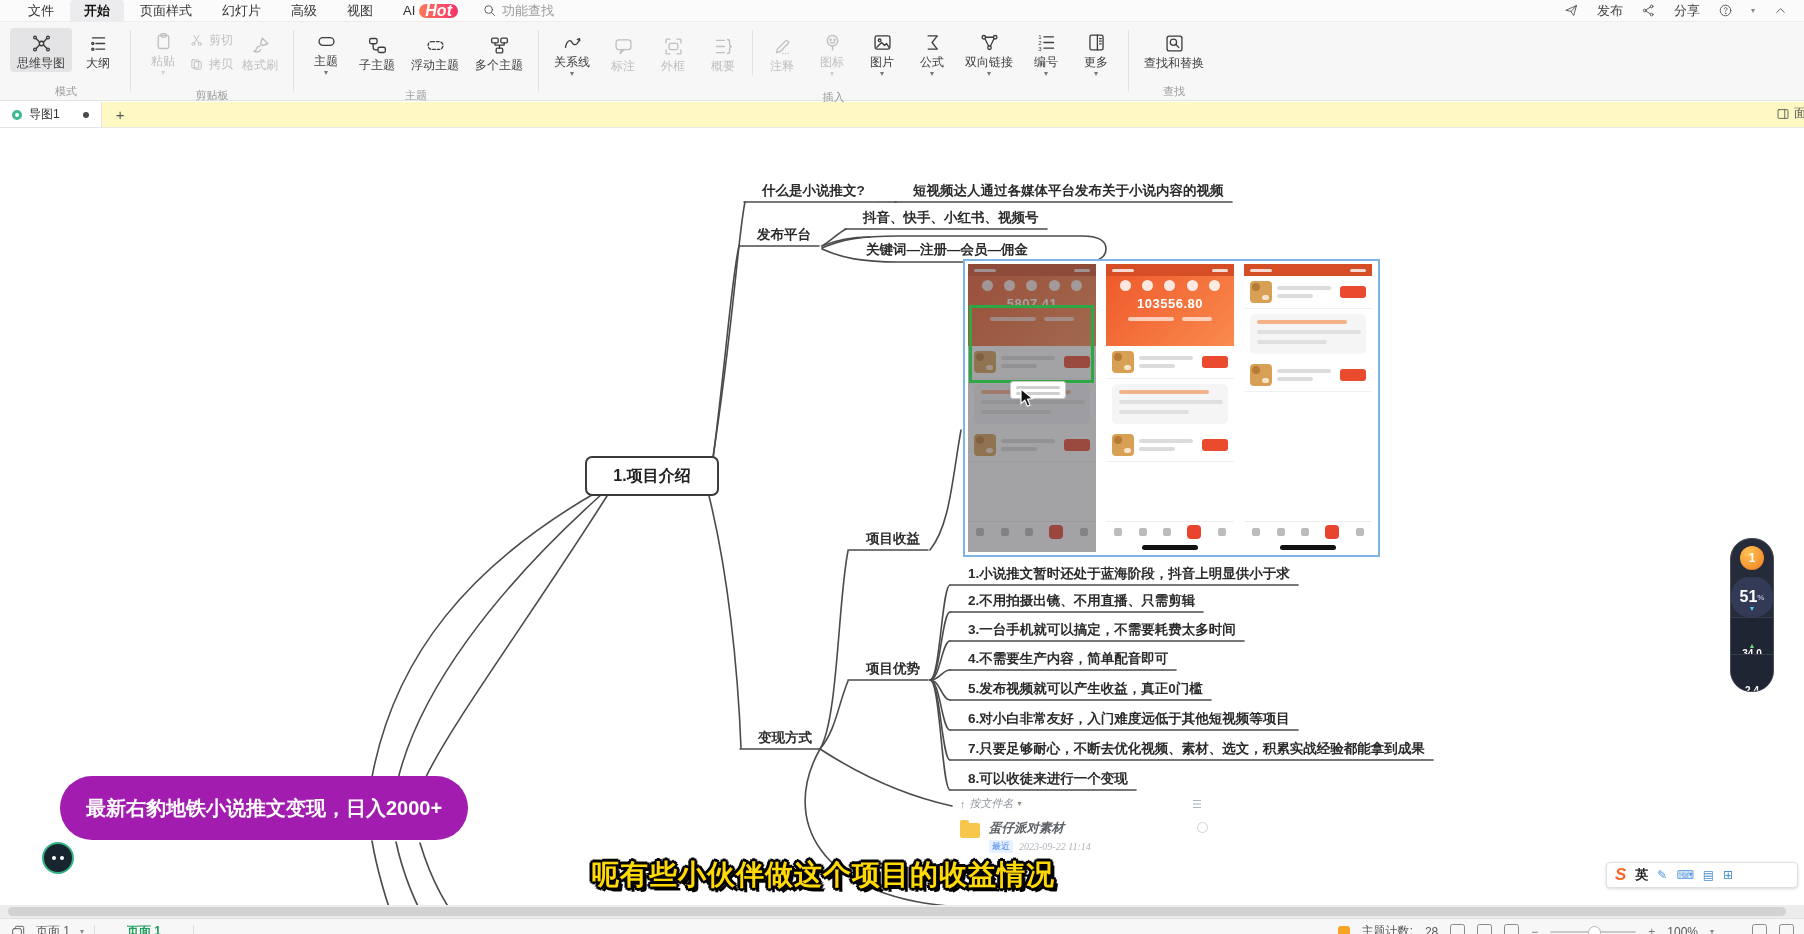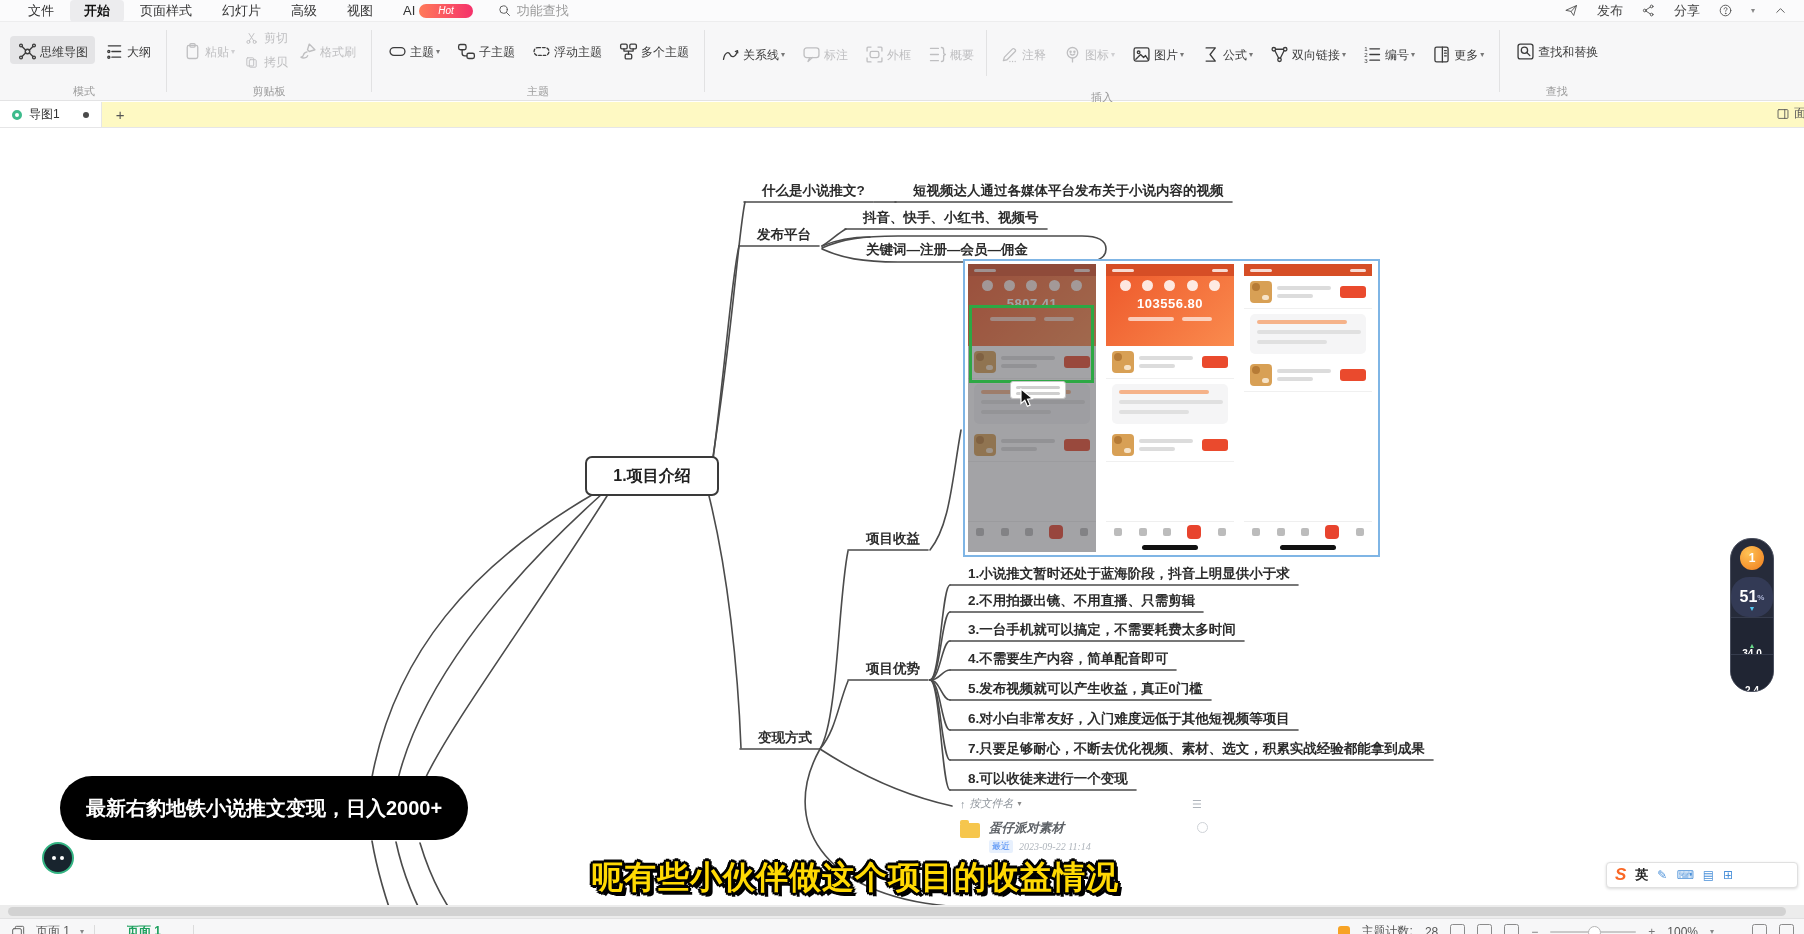--- a/index.html
+++ b/index.html
@@ -4,34 +4,34 @@
 <style>
   html,body{margin:0;padding:0;}
   body{width:1804px;height:934px;overflow:hidden;position:relative;background:#fff;
        font-family:"Liberation Sans","DejaVu Sans",sans-serif;-webkit-font-smoothing:antialiased;}
   .ic{fill:none;stroke:currentColor;stroke-width:1.5;stroke-linecap:round;stroke-linejoin:round;display:block;}
   
   #menubar{position:absolute;left:0;top:0;width:1804px;height:21px;background:#fbfbfc;border-bottom:1px solid #ededee;
            display:flex;align-items:center;font-size:13px;color:#333;z-index:40;}
   .menu-item{padding:2px 14px;border-radius:4px;cursor:default;display:flex;align-items:center;gap:4px;}
   .menu-item.active{font-weight:bold;background:#ececee;color:#111;}
-  .hot-badge{font-size:10px;font-style:italic;font-weight:normal;color:#fff;background:linear-gradient(90deg,#ff7a59,#f5326b);
-             border-radius:8px;padding:0 19px;line-height:14px;}
+  .hot-badge{font-size:16px;font-style:italic;font-weight:bold;color:#fff;background:linear-gradient(90deg,#ff7a59,#f5326b);
+             border-radius:8px;padding:0 6px;line-height:14px;}
   .menu-search{display:flex;align-items:center;gap:5px;color:#9b9b9b;margin-left:10px;}
   #menubar-right{margin-left:auto;display:flex;align-items:center;gap:18px;padding-right:16px;color:#444;}
   .mb-right-item{display:flex;align-items:center;gap:18px;}
   .mb-icon{width:15px;height:15px;color:#555;}
   
   #ribbon{position:absolute;left:0;top:22px;width:1804px;height:79px;background:#f7f7f8;border-bottom:1px solid #e3e3e4;
           display:flex;align-items:stretch;padding:0 4px;box-sizing:border-box;z-index:40;}
   .rgroup{display:flex;flex-direction:column;align-items:center;padding:4px 6px 0 6px;}
   .rgroup-buttons{display:flex;align-items:center;gap:2px;flex:1;}
   .rgroup-label{font-size:11px;color:#9a9a9a;line-height:18px;margin-top:8px;}
   .rdivider{width:1px;background:#e2e2e3;margin:8px 2px;}
-  .rbtn{display:flex;flex-direction:row;align-items:center;justify-content:flex-start;gap:2px;
+  .rbtn{display:flex;flex-direction:column;align-items:center;justify-content:flex-start;gap:2px;
         padding:5px 7px 2px 7px;border-radius:4px;color:#3c3c3c;min-width:34px;}
   .rbtn .rbtn-icon{width:21px;height:21px;}
   .rbtn .rbtn-label{font-size:12px;white-space:nowrap;line-height:14px;}
   .rbtn .caret{font-size:8px;line-height:6px;color:#777;}
   .rbtn.selected{background:#e4e4e6;}
   .rbtn.disabled{color:#bfbfc1;}
   .rbtn.disabled .caret{color:#cfcfd1;}
   .rsmall-col{display:flex;flex-direction:column;gap:7px;justify-content:center;}
   .rsmall{display:flex;align-items:center;gap:5px;font-size:12px;color:#3c3c3c;}
   .rsmall .rbtn-icon{width:15px;height:15px;}
@@ -45,21 +45,21 @@
   #tab-add{padding:0 14px;font-size:15px;color:#555;}
   #panel-toggle{position:absolute;right:-18px;top:3px;display:flex;align-items:center;gap:4px;color:#555;}
   
   #canvas{position:absolute;left:0;top:128px;width:1804px;height:778px;background:#fff;overflow:hidden;z-index:1;}
   #map-svg{position:absolute;left:0;top:0;width:1804px;height:934px;pointer-events:none;z-index:2;}
   #map-svg path,#map-svg line{fill:none;stroke:#4b4b4b;stroke-width:1.6;stroke-linecap:round;}
   .mnode{position:absolute;font-size:13.5px;font-weight:bold;color:#2b2b2b;white-space:nowrap;z-index:5;}
   #central-topic{position:absolute;left:585px;top:456px;width:130px;height:36px;border:2px solid #3a3a3a;border-radius:7px;
         background:#fff;display:flex;align-items:center;justify-content:center;font-size:16px;font-weight:bold;color:#222;z-index:6;}
   
-  #root-banner{position:absolute;left:60px;top:776px;height:64px;border-radius:32px;background:#000000;color:#fff;
+  #root-banner{position:absolute;left:60px;top:776px;height:64px;border-radius:32px;background:#a21caf;color:#fff;
         font-size:20px;font-weight:bold;display:flex;align-items:center;padding:0 26px;white-space:nowrap;z-index:8;}
   #assistant-avatar{position:absolute;left:42px;top:842px;width:28px;height:28px;border-radius:50%;background:#18242e;
         border:2px solid #35b584;z-index:8;display:flex;align-items:center;justify-content:center;}
   #assistant-avatar .eye{width:4px;height:4px;border-radius:50%;background:#fff;margin:0 2px;}
   
   #image-box{position:absolute;left:963px;top:259px;width:417px;height:298px;border:2px solid #7fb5e5;background:#fff;
         box-sizing:border-box;z-index:4;}
   .phone{position:absolute;top:3px;width:128px;height:288px;background:#fff;overflow:hidden;}
   .ph-status{height:12px;background:#d64e26;display:flex;align-items:center;justify-content:space-between;padding:0 6px;}
   .ph-status i{display:block;width:16px;height:3px;background:rgba(255,255,255,.8);border-radius:2px;}
@@ -100,21 +100,21 @@
   .fl-row{display:flex;gap:9px;margin-top:9px;}
   .fl-folder{width:20px;height:15px;background:#f6c64d;border-radius:2px;position:relative;margin-top:3px;flex:none;}
   .fl-folder:before{content:"";position:absolute;left:0;top:-3px;width:9px;height:4px;background:#f6c64d;border-radius:2px 2px 0 0;}
   .fl-name{font-size:12.5px;color:#5d6166;font-weight:bold;}
   .fl-meta{display:flex;align-items:center;gap:6px;margin-top:3px;}
   .fl-tag{font-size:9px;color:#4285f4;background:#e7f0fd;border-radius:2px;padding:0 3px;font-style:normal;}
   .fl-date{font-size:10px;color:#aeb4bb;}
   #fl-listicon{position:absolute;left:232px;top:2px;color:#aeb4bb;font-size:11px;font-style:normal;}
   .fl-radio{position:absolute;left:237px;width:9px;height:9px;border:1px solid #cfd3d8;border-radius:50%;}
   
-  #subtitle{position:absolute;left:591px;top:856px;z-index:20;font-size:32px;font-weight:bold;letter-spacing:1px;color:#ffd903;
+  #subtitle{position:absolute;left:591px;top:856px;z-index:20;font-size:28px;font-weight:bold;letter-spacing:1px;color:#ffd903;
      text-shadow:3px 0 0 #000,-3px 0 0 #000,0 3px 0 #000,0 -3px 0 #000,2px 2px 0 #000,-2px 2px 0 #000,2px -2px 0 #000,-2px -2px 0 #000,4px 4px 0 #000;
      white-space:nowrap;}
   
   #booster{position:absolute;left:1730px;top:538px;width:42px;height:152px;border-radius:21px;overflow:hidden;z-index:25;
      background:#262b3a;border:1px solid #4a4f5e;display:flex;flex-direction:column;align-items:center;color:#fff;}
   #booster .seg1{height:38px;display:flex;align-items:center;justify-content:center;width:100%;}
   .shield{width:24px;height:24px;border-radius:50%;background:radial-gradient(circle at 35% 30%,#ffc254,#ef7c1d);
      display:flex;align-items:center;justify-content:center;font-size:12px;font-weight:bold;color:#fff;}
   #booster .seg2{height:40px;width:100%;display:flex;align-items:center;justify-content:center;background:#333a55;font-weight:bold;border-radius:18px;}
   #booster .pct-num{font-size:16px;}

